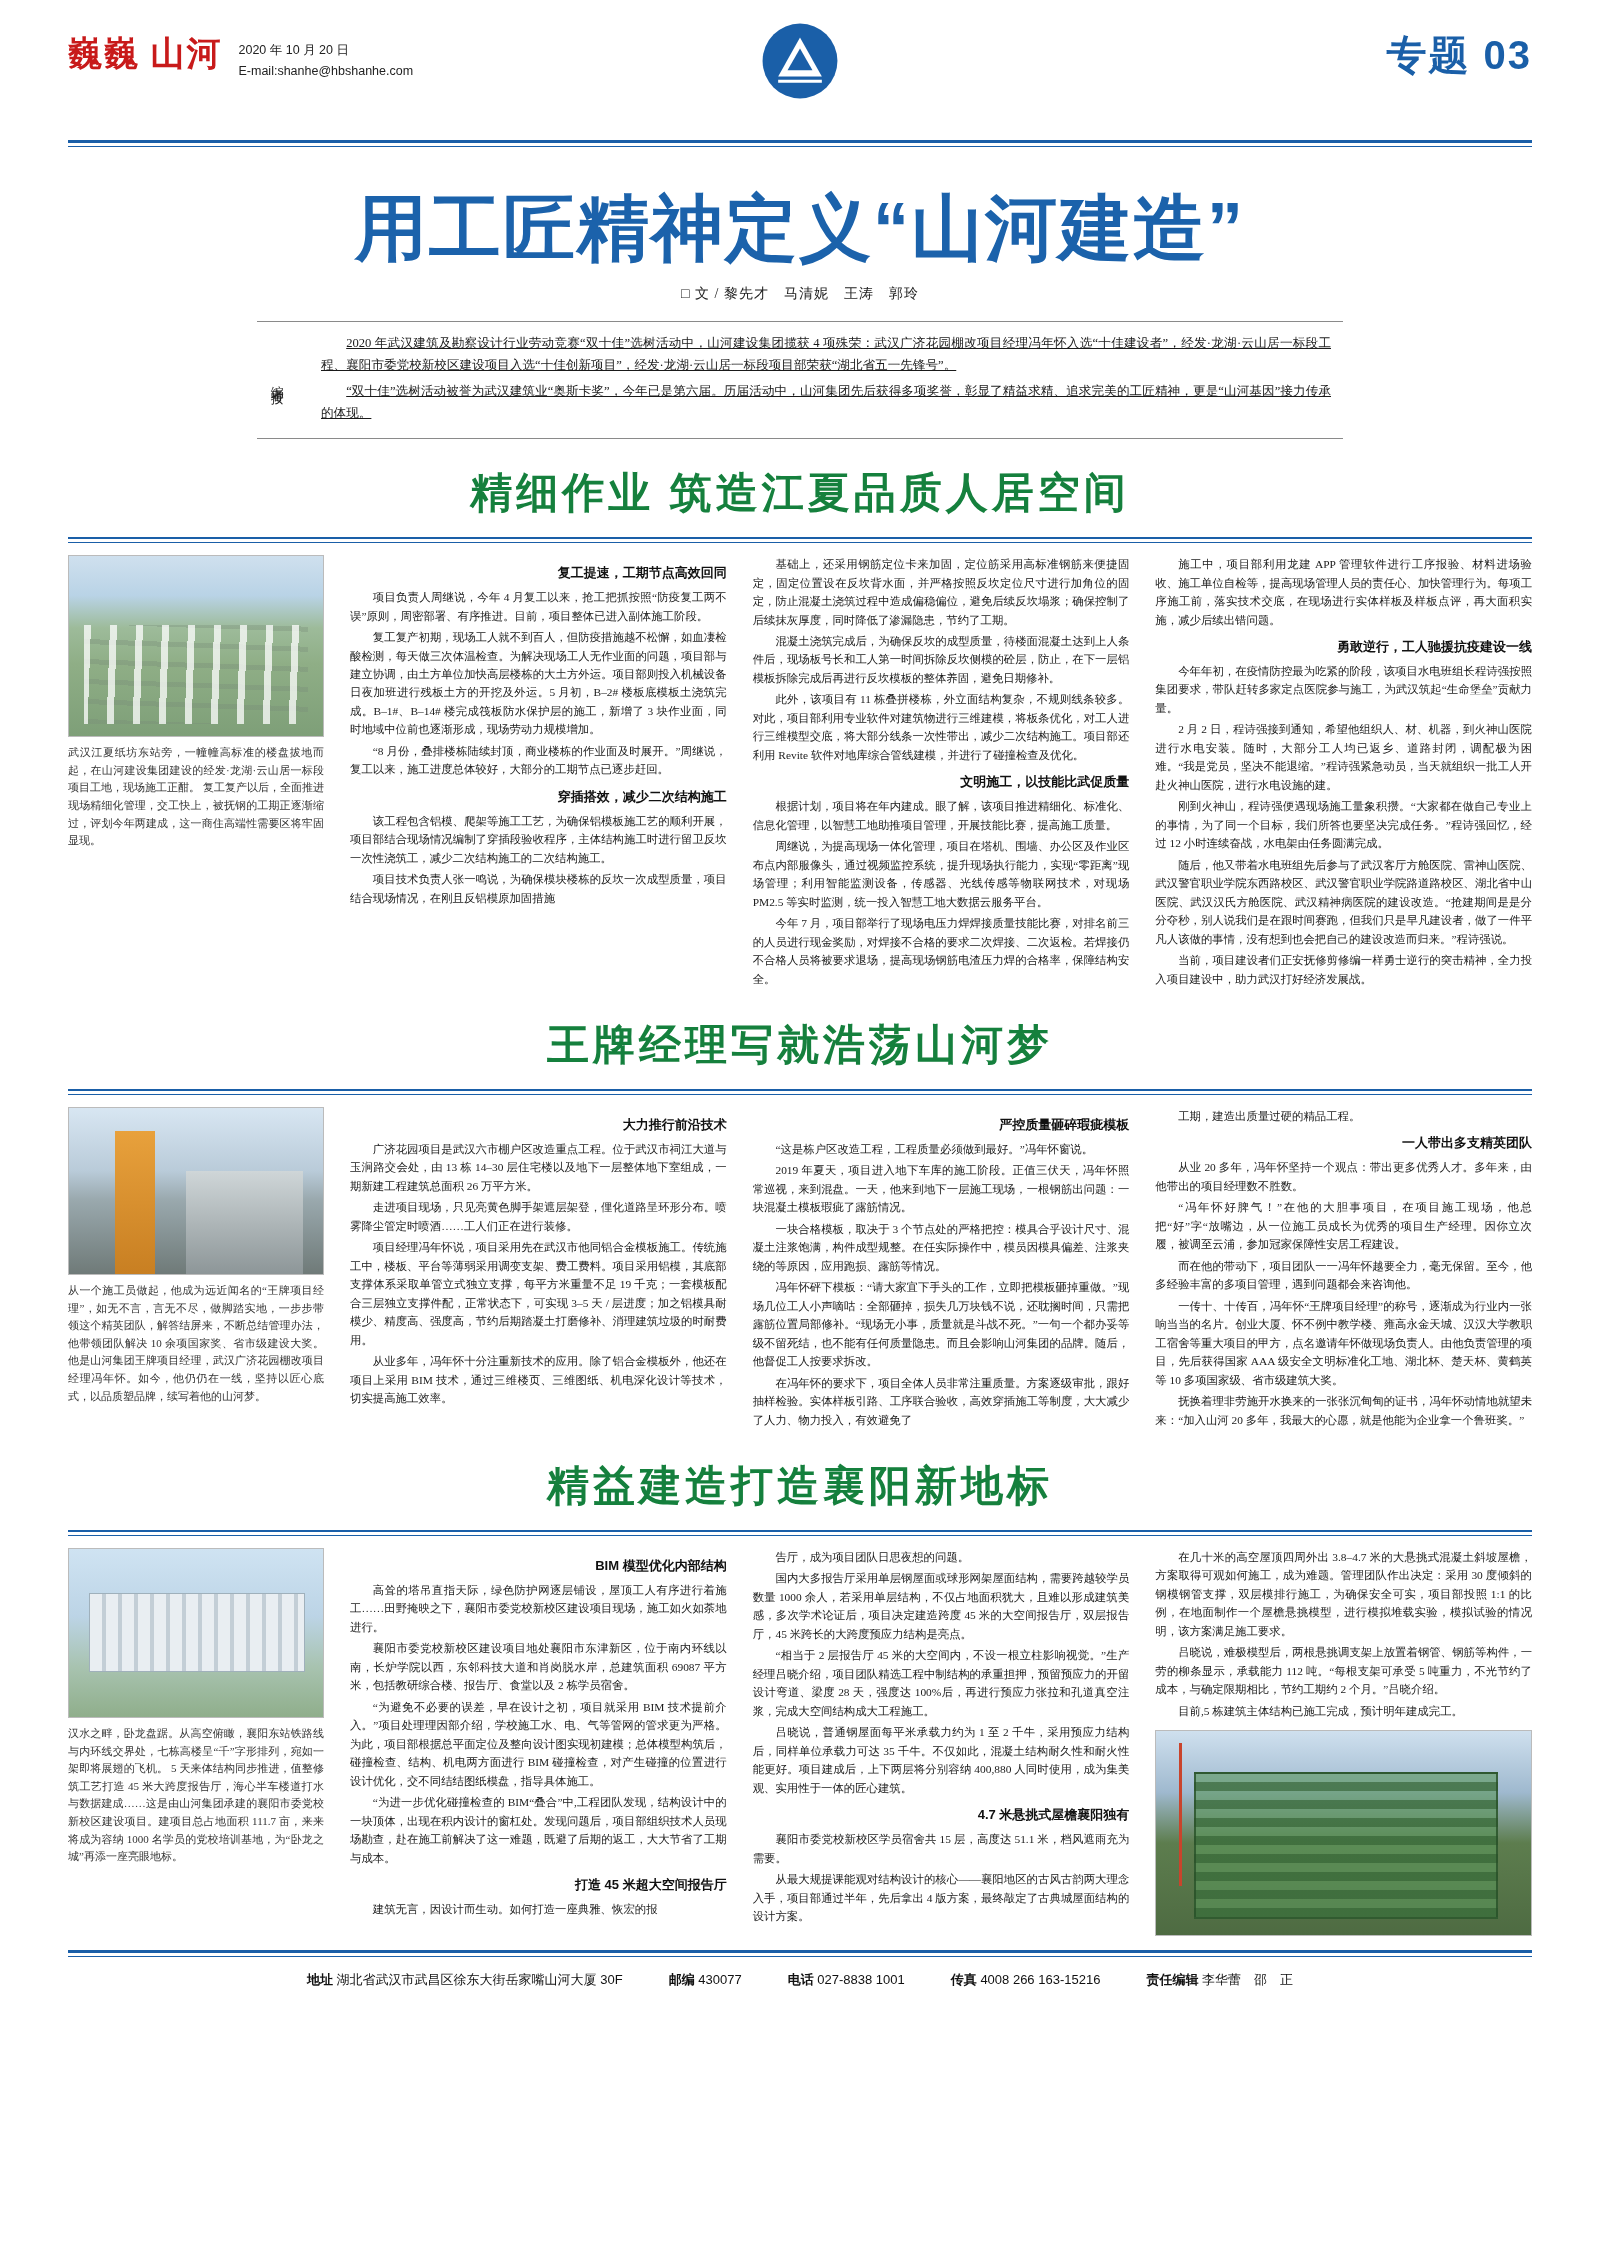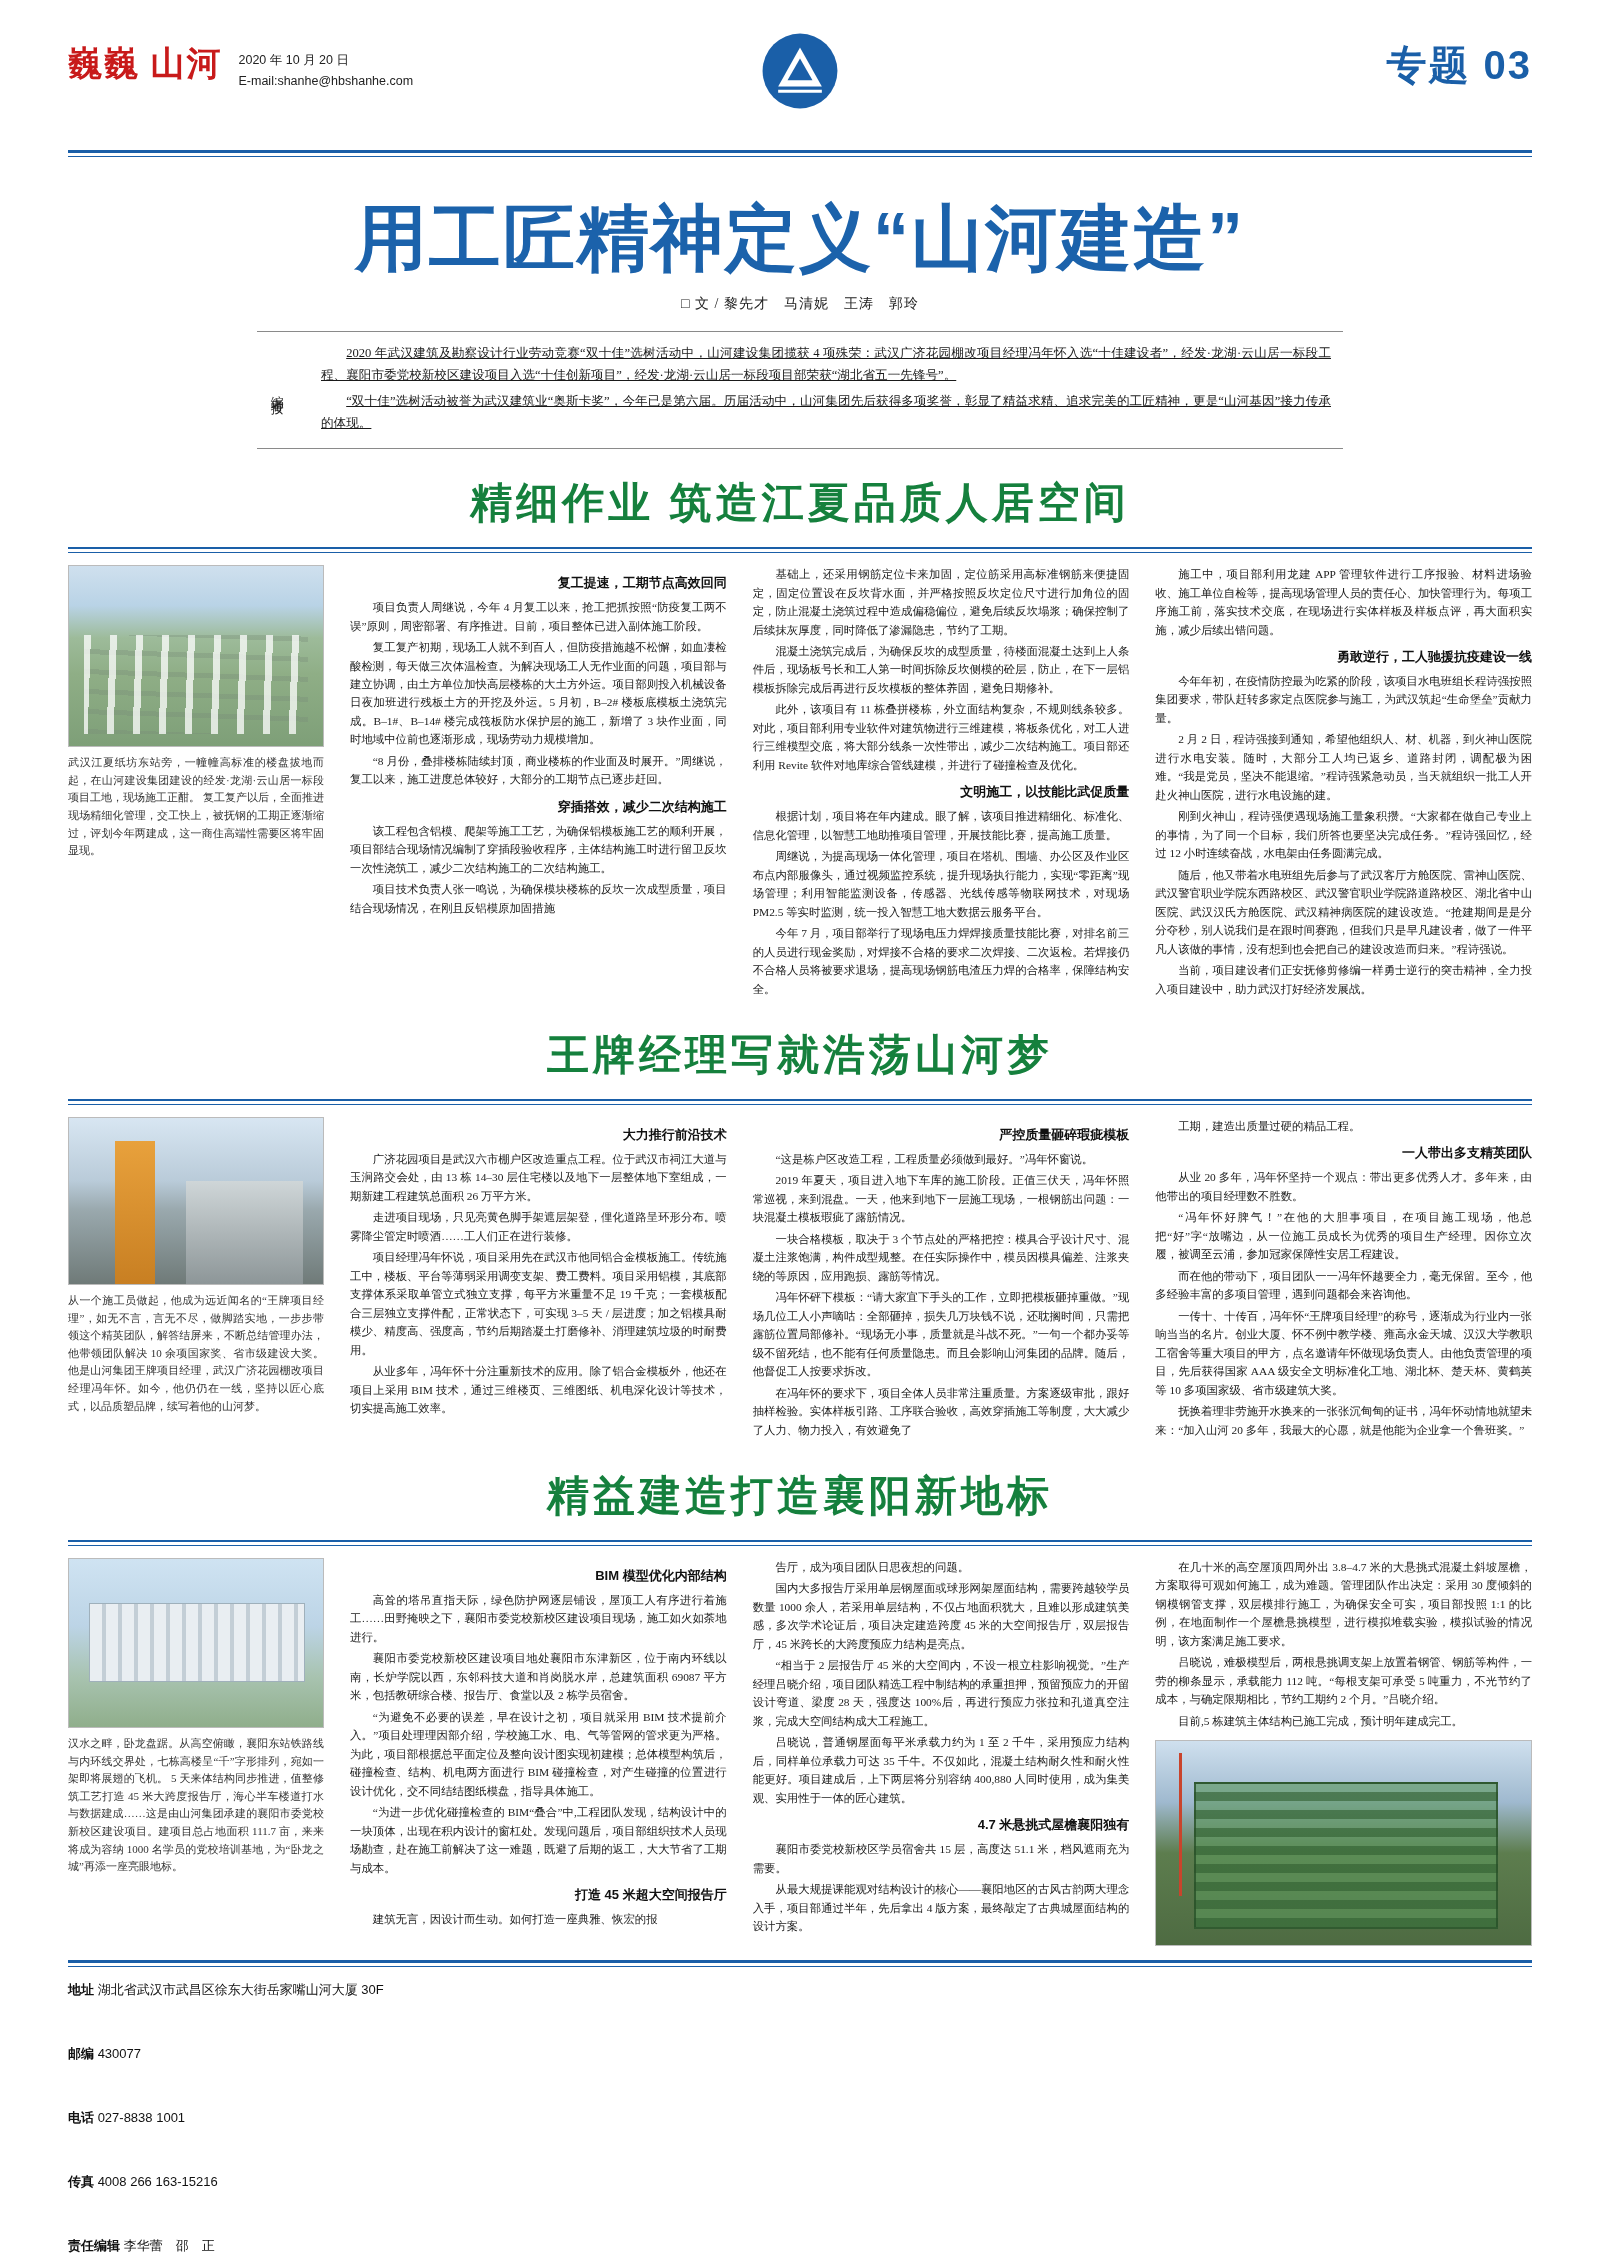--- a/index.html
+++ b/index.html
@@ -5,21 +5,21 @@
   * { box-sizing: border-box; }
   html, body { margin:0; padding:0; }
   body {
     width:1600px; height:2262px;
     background:#ffffff;
     font-family:"Liberation Serif", serif;
     color:#111;
     position:relative;
     overflow:hidden;
   }
-  .page { position:absolute; inset:0; padding:18px 68px; }
+  .page { position:absolute; inset:0; padding:8px 68px; }
 
   
   .masthead { position:relative; height:128px; display:flex; align-items:flex-start; padding-top:24px; }
   .logo-block { display:flex; align-items:flex-start; gap:16px; }
   .logo-cn {
     font-family:"Liberation Serif", serif;
     font-size:34px; font-weight:bold; letter-spacing:2px;
     color:#c81a1a; line-height:1.05; white-space:nowrap;
     padding-top:4px;
   }
@@ -144,21 +144,20 @@
     background:#c9442c;
   }
 
   
   .footer-rule-thick { height:3px; background:#1a5fa8; margin-top:14px; }
   .footer-rule-thin { height:1px; background:#1a5fa8; margin-top:3px; }
   .footer {
     display:flex; justify-content:center; gap:46px;
     font-size:13px; color:#111; padding-top:14px;
     font-family:"Liberation Sans", sans-serif;
-    flex-direction:column;
   }
   .footer span { white-space:nowrap; }
 </style>
 </head>
 <body>
 
 <div class="page">
 
   <div class="masthead">
     <div class="logo-block">

